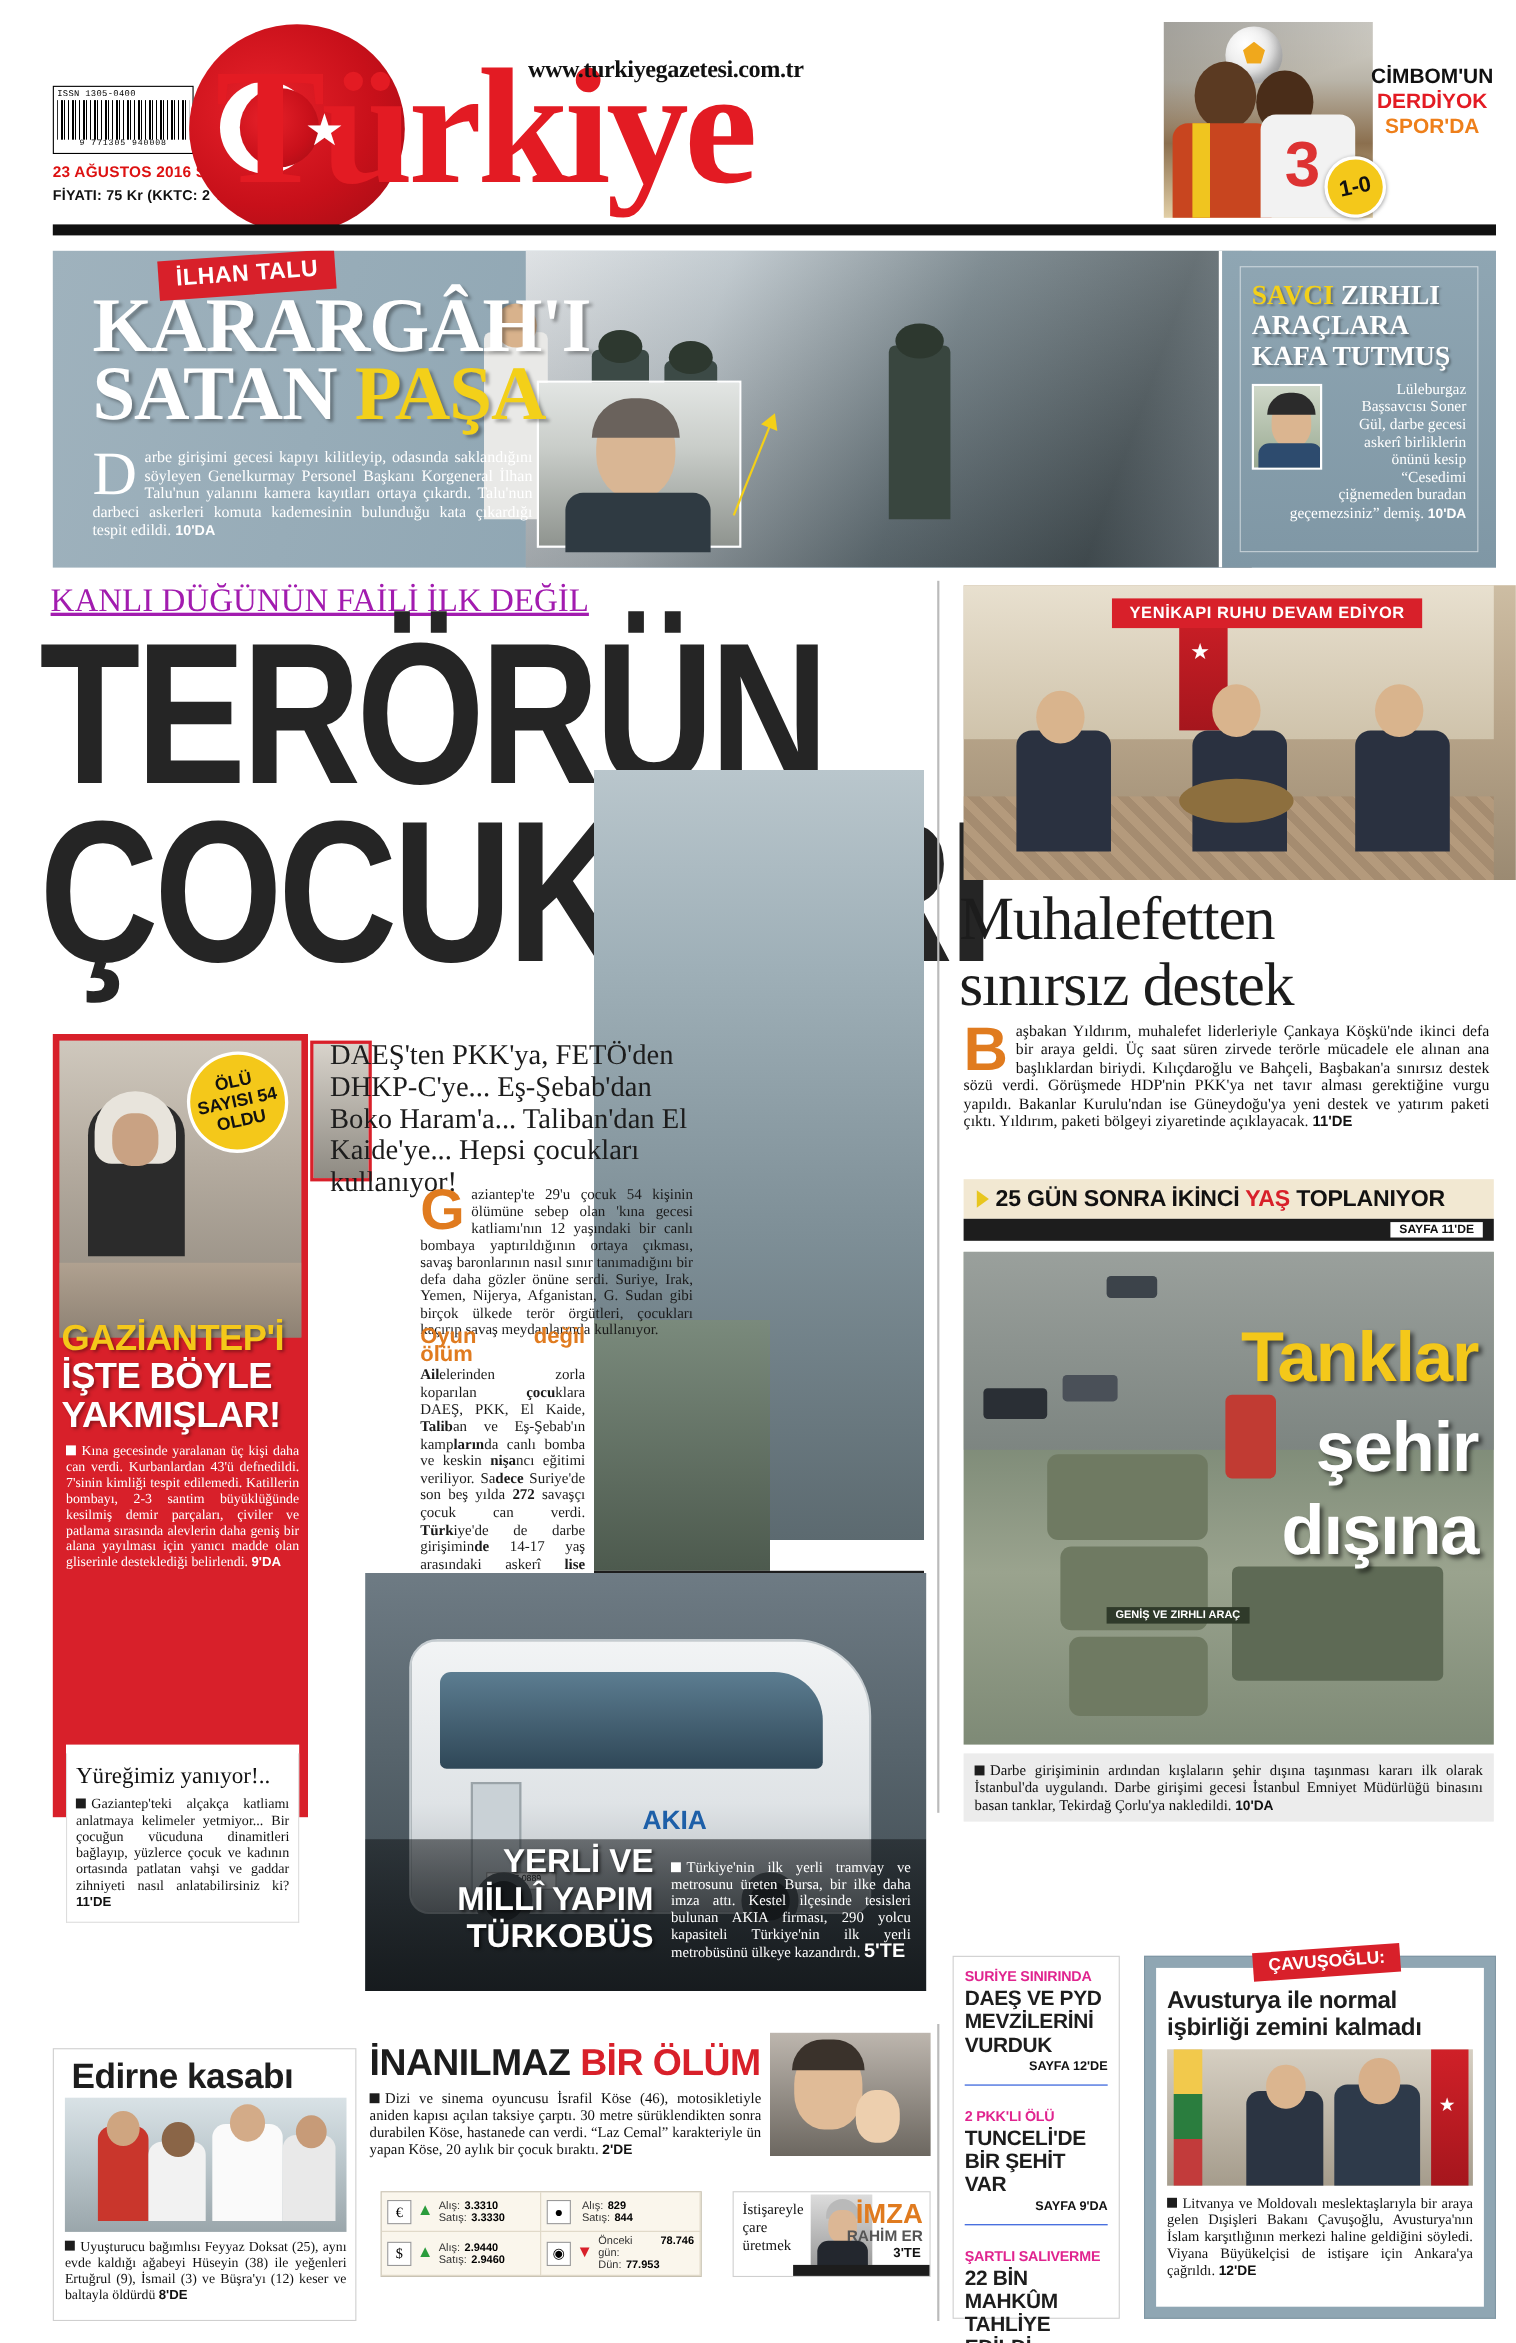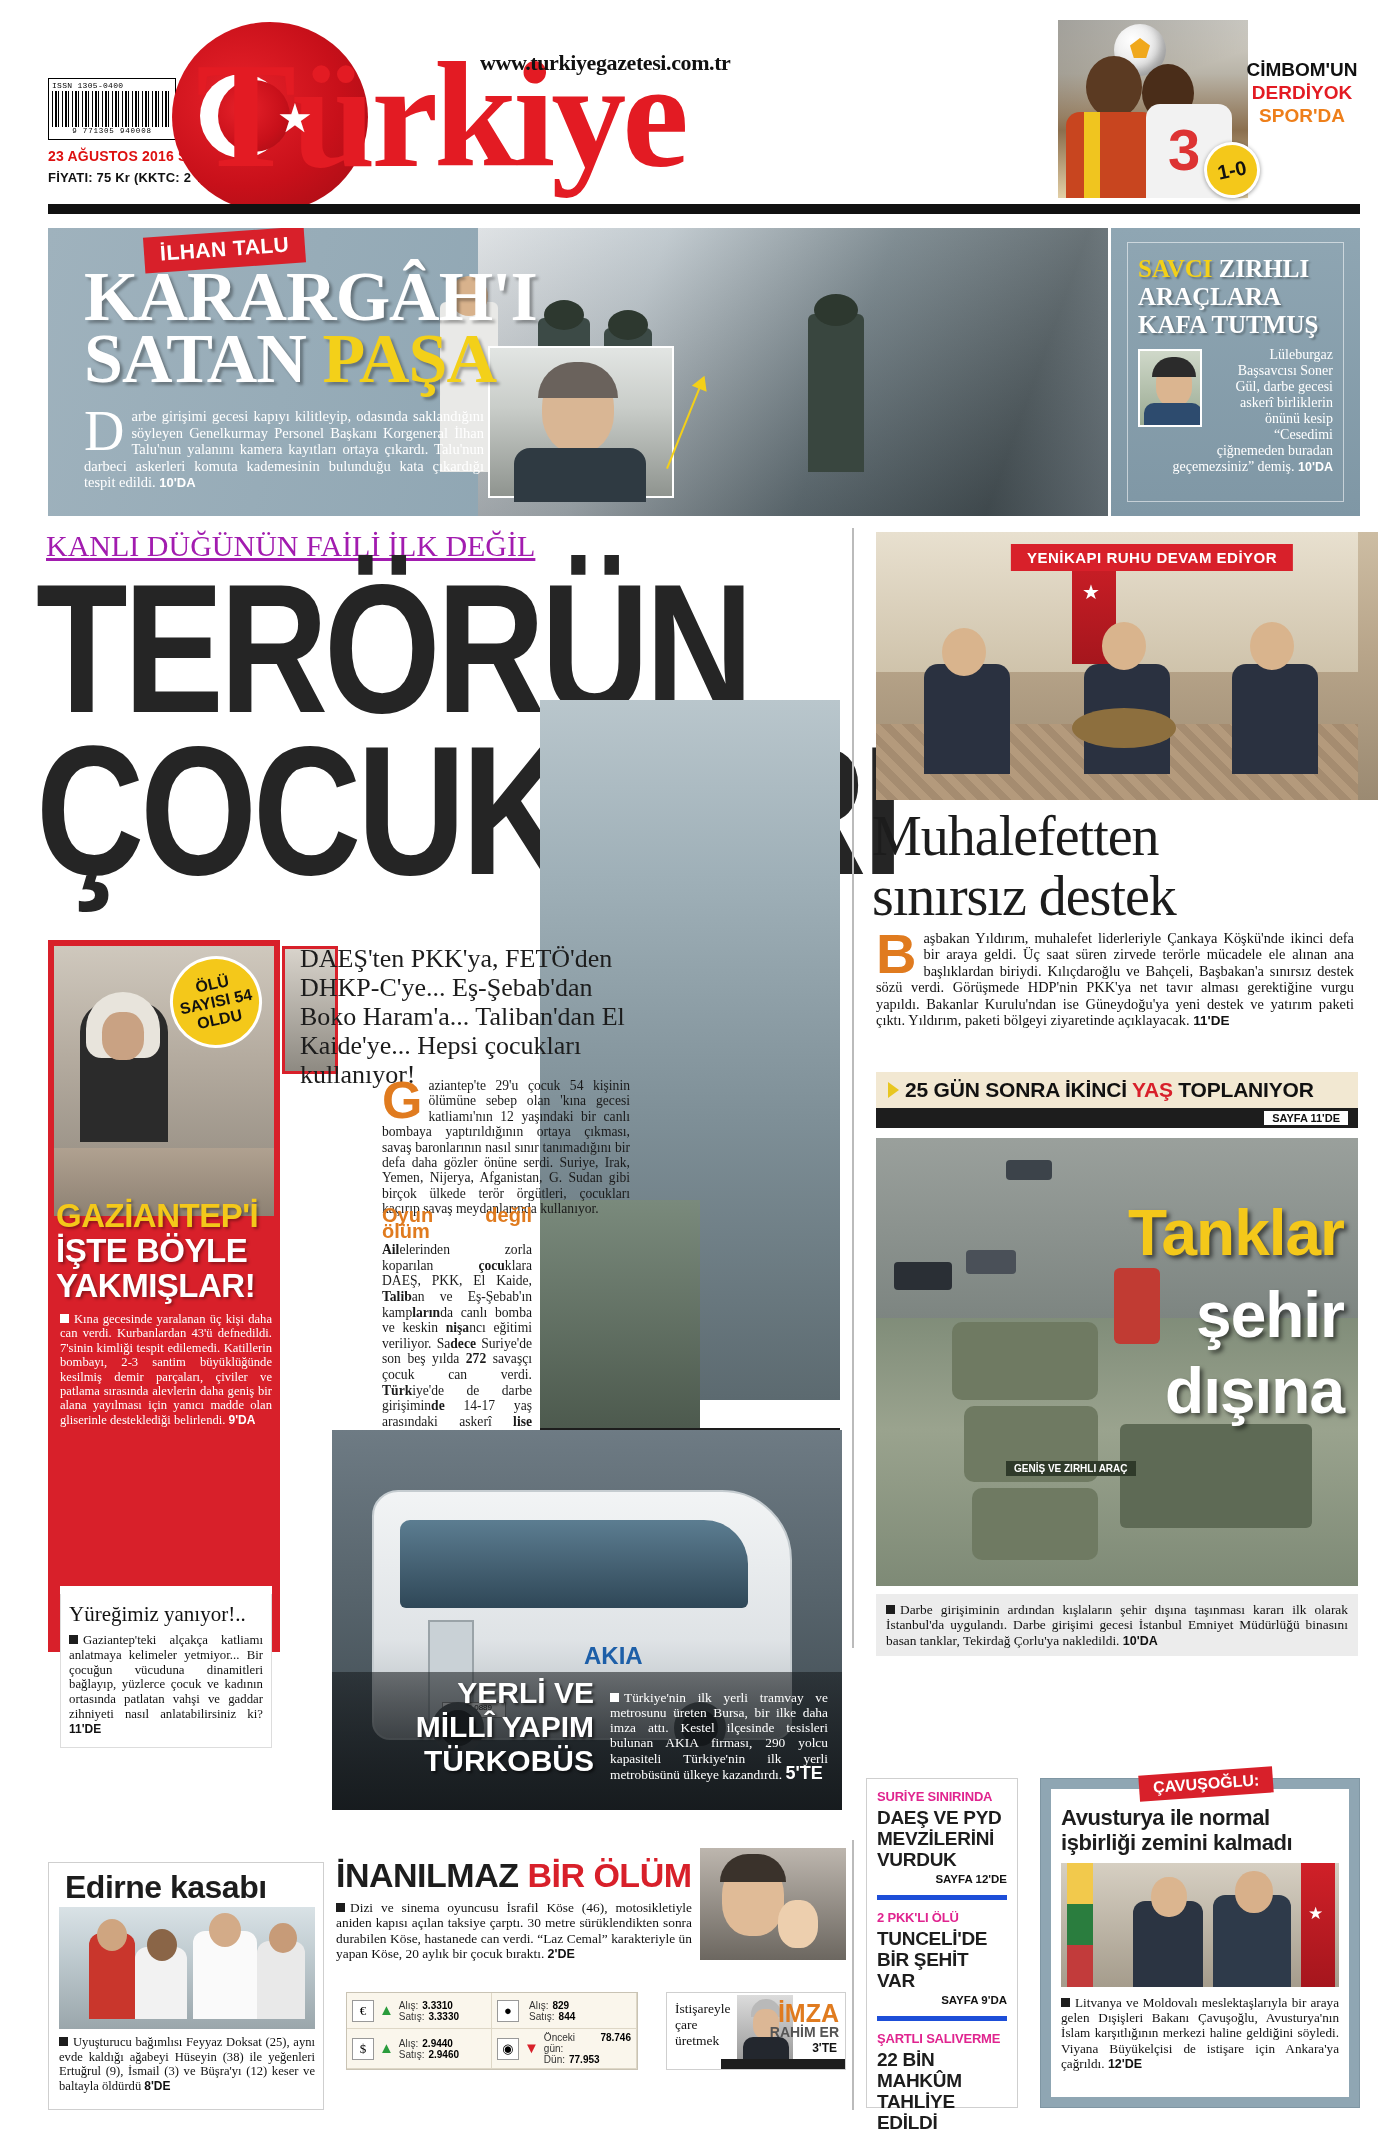--- a/index.html
+++ b/index.html
@@ -488,21 +488,21 @@
     font-family:"Liberation Serif",serif; font-size: 13.4px; line-height: 15.4px; color:#111; text-align:justify;
   }
   .tank-cap .pg{font-family:"Liberation Sans",sans-serif;font-weight:bold;font-size:12.5px;}
 
   
   .briefs {
     position:absolute; left: 866px; top: 1778px; width: 152px; height: 330px;
     background:#fff; border:1px solid #cfcfcf; padding: 10px 10px;
   }
   .brief { margin-bottom: 10px; }
-  .brief + .brief { border-top:5px solid #1d4ed8; padding-top: 10px; }
+  .brief + .brief { border-top:1px solid #1d4ed8; padding-top: 20px; }
   .brief-kick { font-family:"Liberation Sans",sans-serif; font-weight:bold; font-size: 13px; color:#e0248f; letter-spacing:-.2px;}
   .brief-head { font-family:"Liberation Sans",sans-serif; font-weight:bold; font-size: 19px; line-height: 21px; color:#1d1d1d; margin-top: 3px; letter-spacing:-.3px;}
   .brief-pg { font-family:"Liberation Sans",sans-serif; font-weight:bold; font-size: 11.5px; color:#111; text-align:right; margin-top: 3px;}
 
   .cav {
     position:absolute; left: 1040px; top: 1778px; width: 320px; height: 330px;
     background:#8fa6b3; padding: 10px; border:1px solid #7f96a3;
   }
   .cav-inner { background:#fff; width:100%; height:100%; position:relative; padding: 10px 10px 0; }
   .cav-tag {

